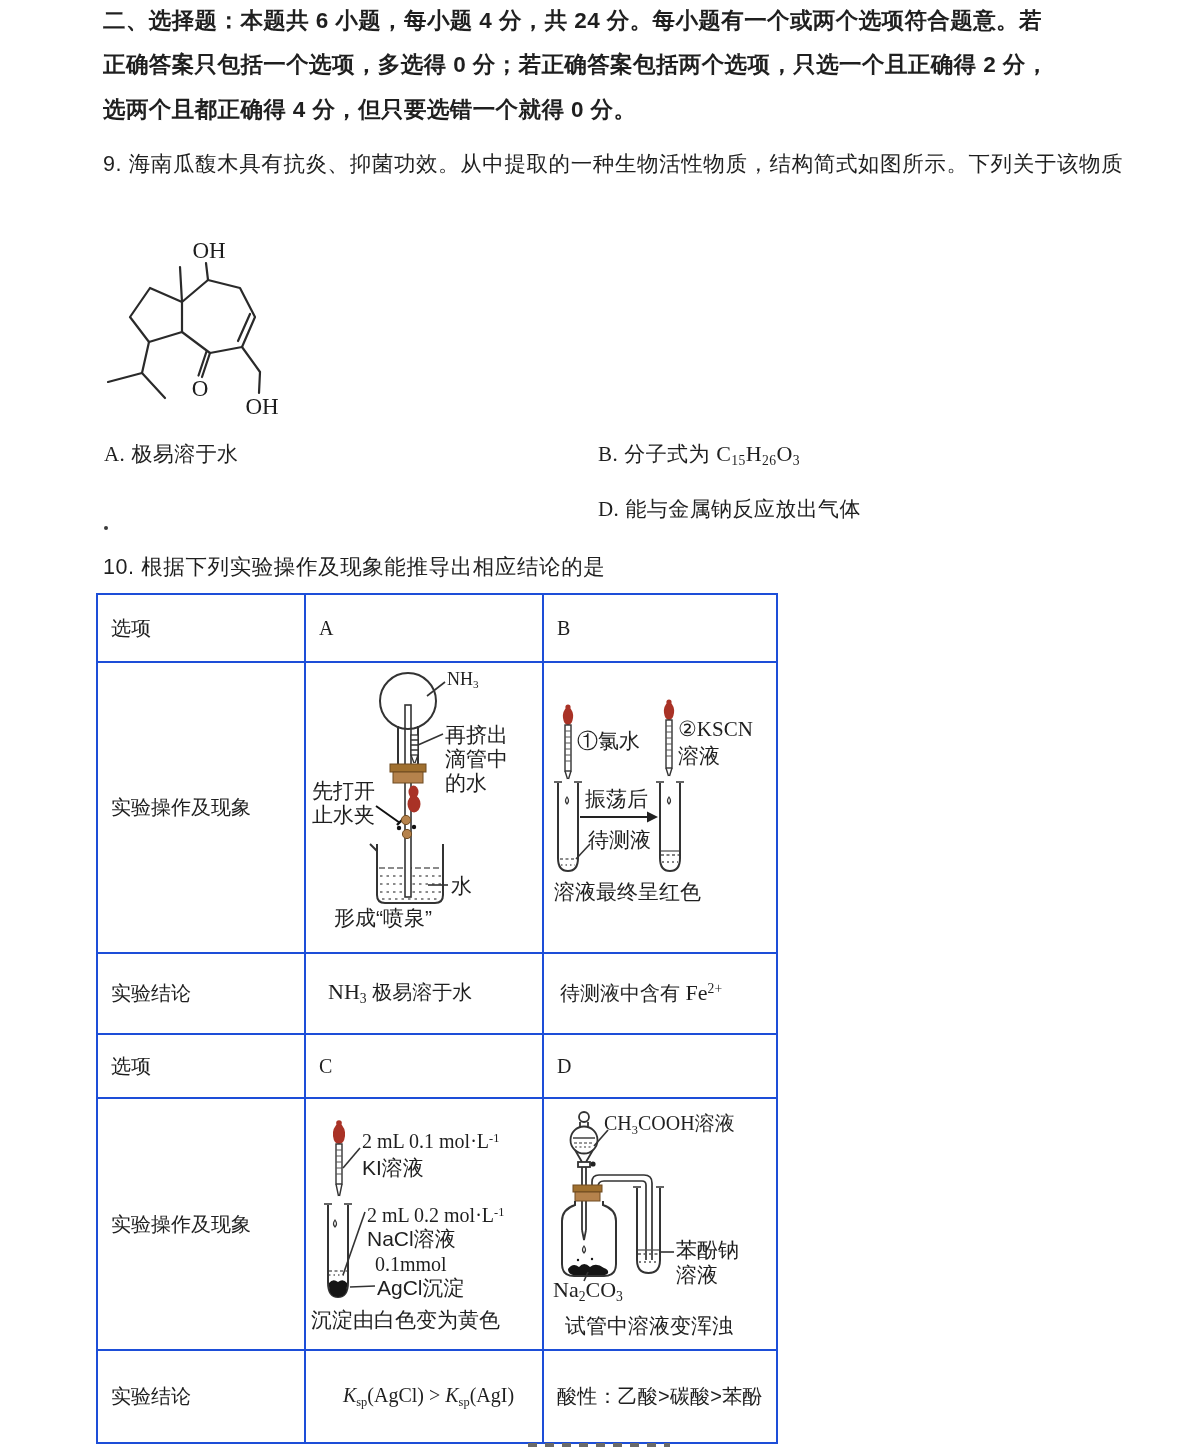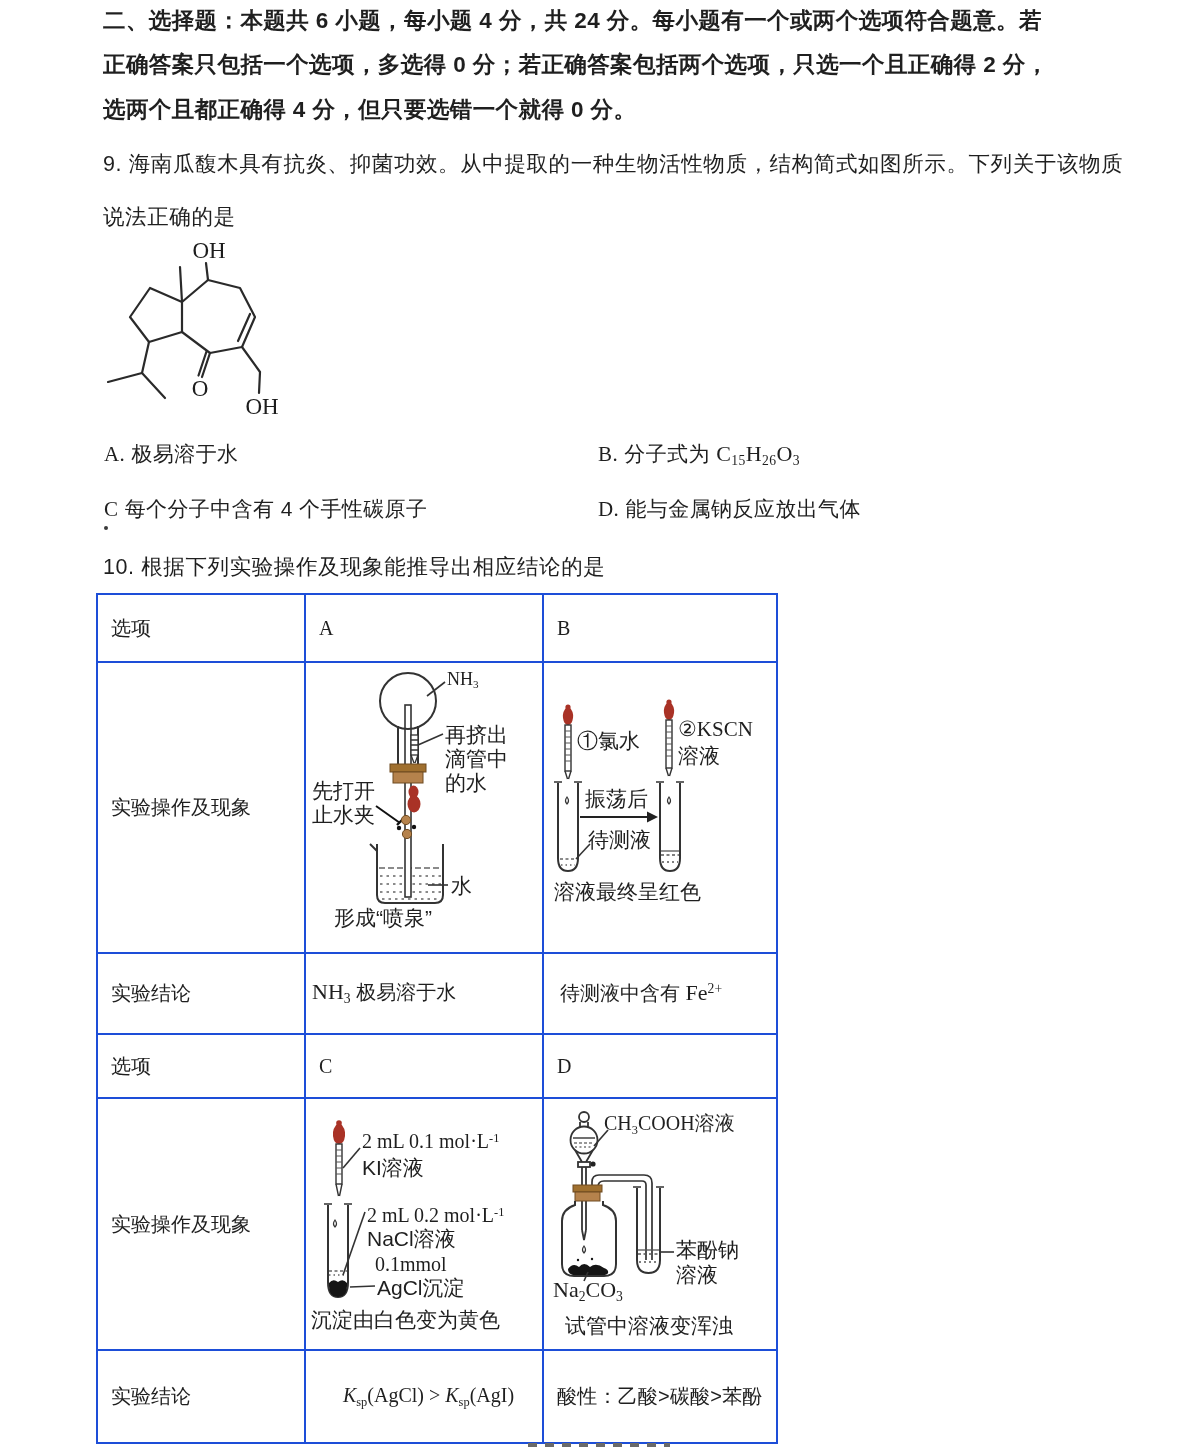--- a/index.html
+++ b/index.html
@@ -34,21 +34,20 @@
 </head>
 <body>
 
 <div class="page">
 
   <div class="hline" style="top:6px">二、选择题：本题共 6 小题，每小题 4 分，共 24 分。每小题有一个或两个选项符合题意。若</div>
   <div class="hline" style="top:50px">正确答案只包括一个选项，多选得 0 分；若正确答案包括两个选项，只选一个且正确得 2 分，</div>
   <div class="hline" style="top:95px">选两个且都正确得 4 分，但只要选错一个就得 0 分。</div>
 
   <div class="bline" style="top:150px">9. 海南瓜馥木具有抗炎、抑菌功效。从中提取的一种生物活性物质，结构简式如图所示。下列关于该物质</div>
-  <div class="bline" style="top:203px">说法正确的是</div>
 
   <svg class="abs" style="left:96px;top:236px" width="205" height="185" viewBox="0 0 205 185">
     <g stroke="#2a2a2a" stroke-width="2.2" fill="none" stroke-linecap="round" stroke-linejoin="round">
       <path d="M110,27 L112,44"></path>
       <path d="M112,44 L86,66 L54,52 L34,81 L53,106 L86,96 L86,66"></path>
       <path d="M112,44 L144,52 L159,81 L146,111 L114,117 L86,96"></path>
       <path d="M154,78 L142,105"></path>
       <path d="M86,66 L84,31"></path>
       <path d="M114,117 L106,141"></path>
       <path d="M110.5,115.5 L102.5,139.5"></path>
@@ -65,24 +64,20 @@
   </svg>
 
   <div class="opt" style="left:104px;top:440px">
     <span class="serif">A.</span>
     <span>极易溶于水</span>
   </div>
   <div class="opt" style="left:598px;top:440px">
     <span class="serif">B.</span>
     <span>分子式为 </span><span class="serif" style="font-size:22px"><span>C</span><sub>15</sub><span>H</span><sub>26</sub><span>O</span><sub>3</sub></span>
   </div>
-  <div class="opt" style="left:104px;top:495px">
-    <span class="serif">C</span>
-    <span>每个分子中含有 4 个手性碳原子</span>
-  </div>
   <div class="opt" style="left:598px;top:495px">
     <span class="serif">D.</span>
     <span>能与金属钠反应放出气体</span>
   </div>
   <div class="stray-dot"></div>
 
   <div class="bline" style="top:553px">10. 根据下列实验操作及现象能推导出相应结论的是</div>
 
   <table class="qtable">
     <colgroup>
@@ -218,21 +213,21 @@
           <div class="dlabel serif" style="left:130px;top:53px;font-size:21px">②KSCN</div>
           <div class="dlabel" style="left:130px;top:79px">溶液</div>
           <div class="dlabel" style="left:37px;top:122px">振荡后</div>
           <div class="dlabel" style="left:40px;top:163px">待测液</div>
           <div class="dlabel" style="left:6px;top:215px">溶液最终呈红色</div>
         </div>
       </td>
     </tr>
     <tr style="height:81px">
       <td>实验结论</td>
-      <td style="padding-left:6px">
+      <td style="padding-left:22px">
         <span class="serif" style="font-size:22px"><span>NH</span><sub>3</sub></span><span> 极易溶于水</span>
       </td>
       <td style="padding-left:16px">
         <span>待测液中含有 </span><span class="serif" style="font-size:22px"><span>Fe</span><sup>2+</sup></span>
       </td>
     </tr>
     <tr style="height:64px">
       <td>选项</td>
       <td class="letter">C</td>
       <td class="letter">D</td>

